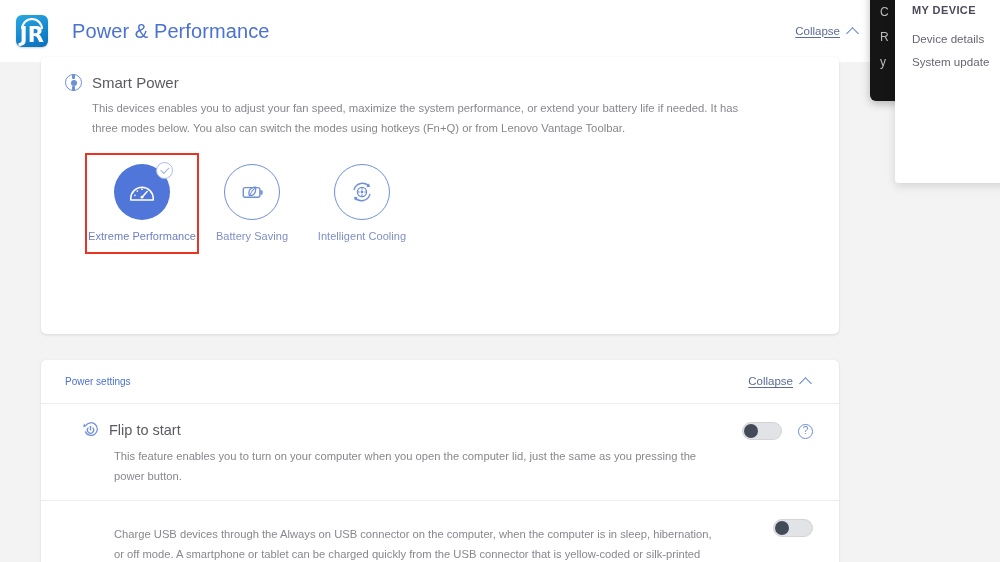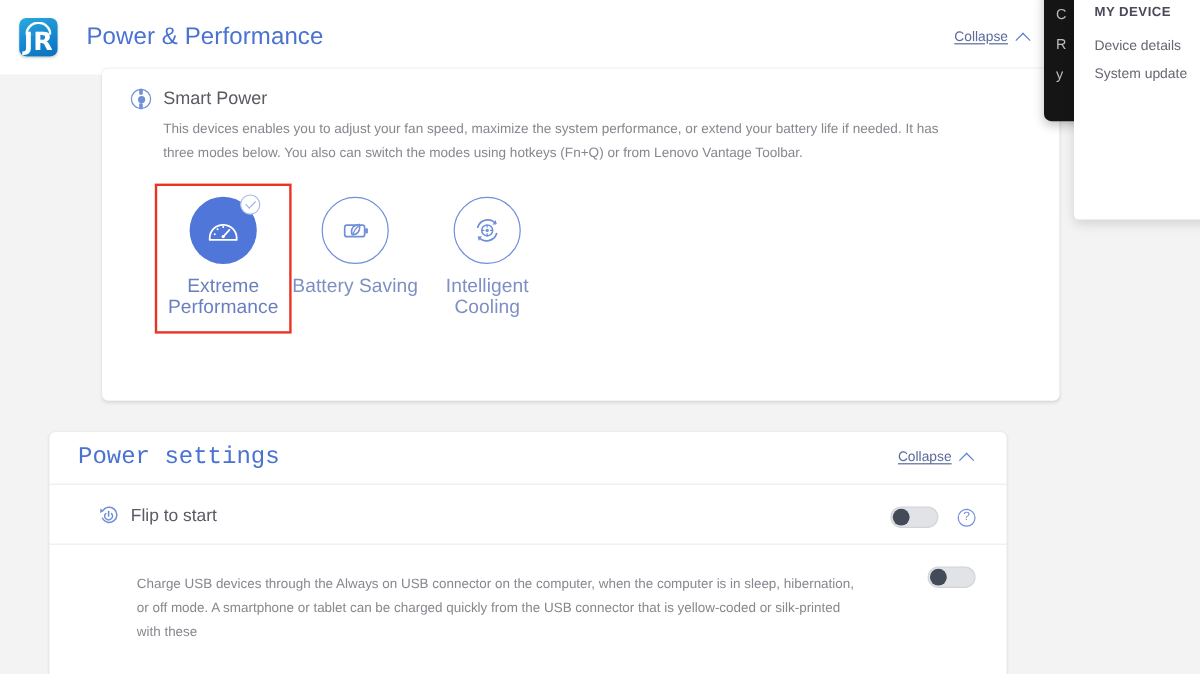--- a/index.html
+++ b/index.html
@@ -58,29 +58,29 @@
     width: 8px; height: 8px;
     border-left: 1.6px solid #5b7fd4; border-top: 1.6px solid #5b7fd4;
     transform: rotate(45deg);
   }
 
   
   .card {
     position: absolute; background: #fff; border-radius: 5px;
     box-shadow: 0 1px 3px rgba(0,0,0,.10), 0 0 1px rgba(0,0,0,.06);
   }
-  #card-smart { left: 41px; top: 57px; width: 798px; height: 277px; margin-left: 44px; }
+  #card-smart { left: 41px; top: 57px; width: 798px; height: 277px; }
   #card-power { left: 41px; top: 360px; width: 798px; height: 210px; }
 
   .card-head {
     height: 44px; display: flex; align-items: center;
     padding: 0 26px 0 24px; border-bottom: 1px solid #ededf0;
   }
   .card-head .title {
-    color: #4a72d0; font-size: 20px; font-weight: 400; font-family: Liberation Mono, monospace;
+    color: #4a72d0; font-size: 10px; font-weight: 400;
   }
 
   
   .smart-body { padding: 17px 24px 0 24px; }
   .row-title { display: flex; align-items: center; gap: 10px; }
   .row-title .h { color: #5a5a62; font-size: 15px; font-weight: 400; }
   .smart-icon { width: 17px; height: 17px; position: relative; flex:0 0 auto;}
   .smart-icon .ring {
     position: absolute; inset: 0; border: 1.4px solid #6f8fd8; border-radius: 50%;
   }
@@ -107,21 +107,21 @@
     cursor: pointer; padding-top: 9px; padding-bottom: 10px;
   }
   .mode.selected { outline: 2px solid #ea3323; outline-offset: 0px; }
   .mode-circle {
     width: 56px; height: 56px; border-radius: 50%; position: relative;
     display: flex; align-items: center; justify-content: center;
   }
   .mode-circle.filled { background: #4f76d8; }
   .mode-circle.hollow { border: 1.6px solid #6f8fd8; }
   .mode-label {
-    margin-top: 10px; font-size: 16px; color: #7e8fc4; text-align: center;
+    margin-top: 10px; font-size: 11px; color: #7e8fc4; text-align: center;
     letter-spacing: .05px;
   }
   .mode.selected .mode-label { color: #6a7fbf; }
   .badge {
     position: absolute; right: -3px; top: -2px; width: 17px; height: 17px;
     border-radius: 50%; background: #fff; border: 1.4px solid #a8bce8;
     display: flex; align-items: center; justify-content: center;
   }
   .badge::after {
     content: ""; width: 7px; height: 3.5px;
@@ -282,20 +282,21 @@
     <div class="set-row">
       <div class="set-head">
         <svg class="ico" viewBox="0 0 24 24">
           <path d="M6 7 A8 8 0 1 1 5.5 15" fill="none" stroke="#6f8fd8" stroke-width="1.6" stroke-linecap="round"></path>
           <path d="M3.5 4.5 L6.5 7.5 L3 9.5 Z" fill="#6f8fd8"></path>
           <line x1="12" y1="8" x2="12" y2="12.5" stroke="#6f8fd8" stroke-width="1.7" stroke-linecap="round"></line>
           <path d="M9 10 A4 4 0 1 0 15 10" fill="none" stroke="#6f8fd8" stroke-width="1.5" stroke-linecap="round"></path>
         </svg>
         <span class="h">Flip to start</span>
       </div>
+      <div class="set-desc">This feature enables you to turn on your computer when you open the computer lid, just the same as you pressing the power button.</div>
       <div class="ctrl">
         <div class="toggle">
           <span class="knob"></span>
         </div>
         <div class="help">?</div>
       </div>
     </div>
 
     <div class="set-row">
       <div class="set-desc">Charge USB devices through the Always on USB connector on the computer, when the computer is in sleep, hibernation, or off mode. A smartphone or tablet can be charged quickly from the USB connector that is yellow-coded or silk-printed with these</div>

